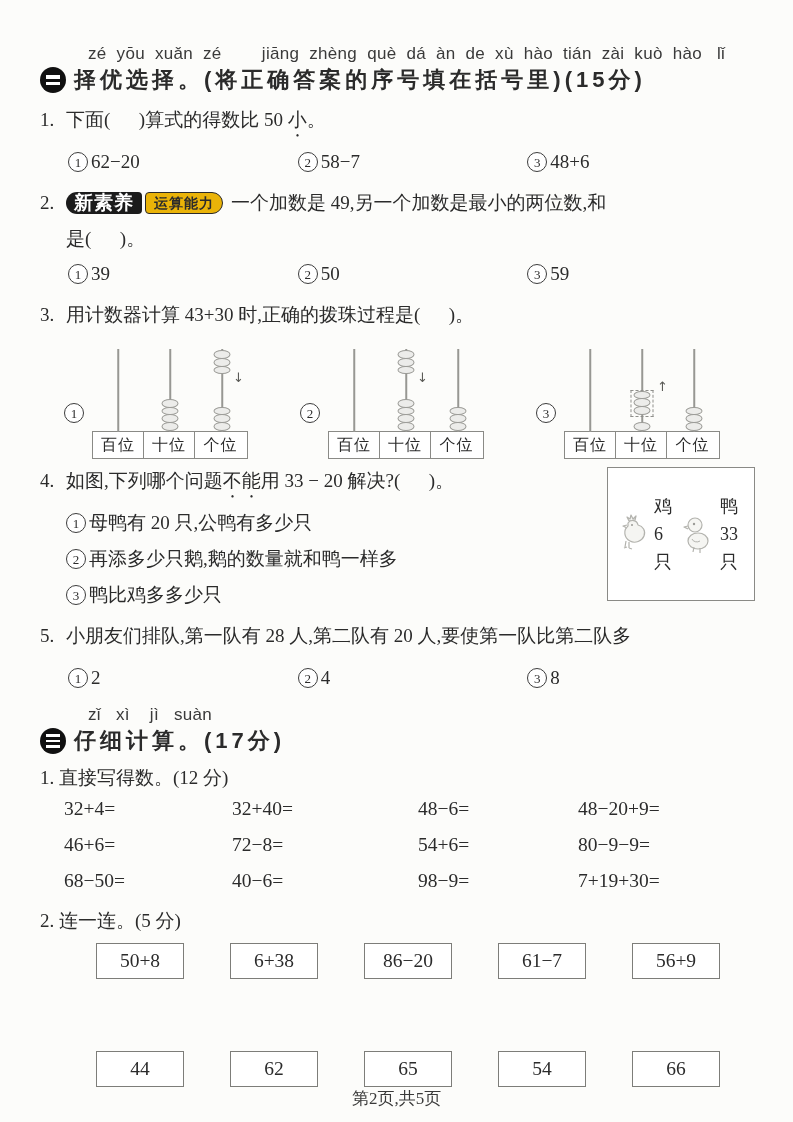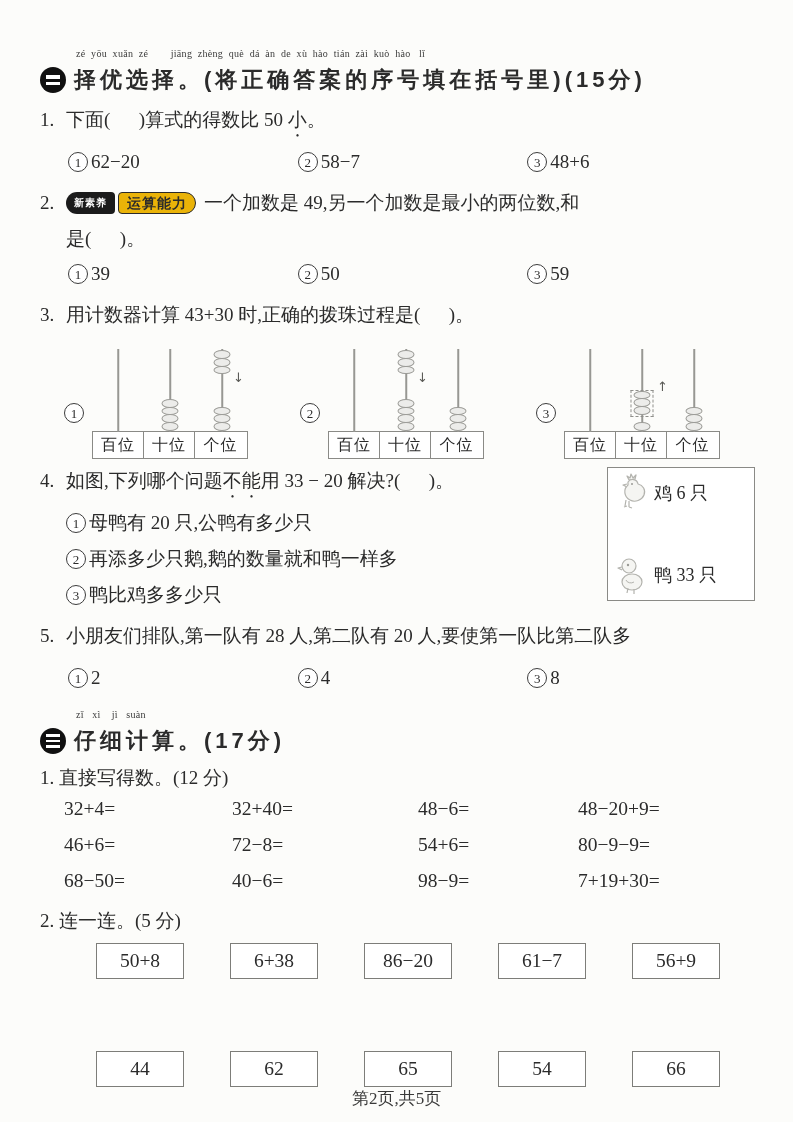--- a/index.html
+++ b/index.html
@@ -5,22 +5,22 @@
   html,body{margin:0;padding:0;background:#e8e8e6;}
   .page{
     width:793px;height:1122px;margin:0 auto;position:relative;
     background:#fcfcfa;color:#2b2b2b;box-sizing:border-box;
     padding:46px 36px 0 40px;overflow:hidden;
     font-family:"Liberation Serif", serif;
   }
   
   .sec-head{margin-bottom:4px;}
   .pinyin{
-    font-family:Liberation Serif, serif;font-size:10px;color:#3a3a3a;
-    white-space:pre;margin-left:36px;letter-spacing:.3px;line-height:16px;
+    font-family:Liberation Sans, sans-serif;font-size:17px;color:#3a3a3a;
+    white-space:pre;margin-left:48px;letter-spacing:.3px;line-height:16px;
   }
   .sec-title-row{display:flex;align-items:center;gap:8px;margin-top:3px;}
   .sec-icon{
     width:26px;height:26px;border-radius:50%;background:#101010;flex:none;
     display:flex;flex-direction:column;justify-content:center;align-items:center;gap:3px;
   }
   .sec-icon .bar{width:14px;height:3.4px;background:#fff;}
   .sec-icon.three .bar{height:2.8px;}
   .sec-title{
     font-family:"Liberation Sans", sans-serif;font-weight:bold;
@@ -39,21 +39,21 @@
   .opt{width:243px;display:flex;align-items:center;}
   .cn{
     display:inline-flex;width:18px;height:18px;border:1.2px solid #3c3c3c;border-radius:50%;
     align-items:center;justify-content:center;font-size:13px;line-height:1;
     margin-right:3px;flex:none;background:#fff;
   }
   
   .bdg-row{display:flex;align-items:center;}
   .bdg1{
     background:#1b1b1b;color:#fff;border-radius:11px 4px 4px 11px;
-    font-family:"Liberation Sans", sans-serif;font-weight:bold;font-size:10px;
+    font-family:"Liberation Sans", sans-serif;font-weight:bold;font-size:19px;
     padding:2px 8px;letter-spacing:1px;line-height:18px;flex:none;
   }
   .bdg2{
     border:1.5px solid #2a2a2a;background:#eab308;border-radius:4px 11px 11px 4px;
     font-family:"Liberation Sans", sans-serif;font-weight:bold;font-size:14px;
     padding:1px 8px;margin-left:3px;letter-spacing:1px;line-height:18px;flex:none;
   }
   .after-badges{margin-left:8px;}
   
   .abacus-row{display:flex;margin-top:10px;margin-left:24px;height:120px;}
@@ -75,21 +75,21 @@
     width:51px;height:26px;border-right:1.2px solid #8a8a86;box-sizing:border-box;
     display:flex;align-items:center;justify-content:center;font-size:16px;letter-spacing:1px;
   }
   .acell:last-child{border-right:none;}
   
   .q4wrap{position:relative;padding-right:175px;}
   .subline{display:flex;align-items:center;margin-top:6px;line-height:30px;margin-left:26px;}
   .legend{
     position:absolute;right:2px;top:0;width:148px;box-sizing:border-box;
     border:1.2px solid #8a8a86;background:#fff;padding:5px 4px;
-    display:flex;flex-direction:column;justify-content:space-between;height:134px;
+    display:flex;flex-direction:row;justify-content:space-between;height:134px;
   }
   .lrow{display:flex;align-items:center;gap:2px;}
   .licon{width:40px;height:40px;flex:none;}
   .llabel{font-size:18px;}
   
   .sub{font-size:19px;margin-top:9px;}
   .expr-grid{margin-left:24px;font-size:19.5px;}
   .expr-grid .row{display:grid;grid-template-columns:168px 186px 160px auto;line-height:36px;}
   .mrow{display:flex;gap:46px;margin-left:56px;margin-top:9px;}
   .mrow.answers{margin-top:72px;}

